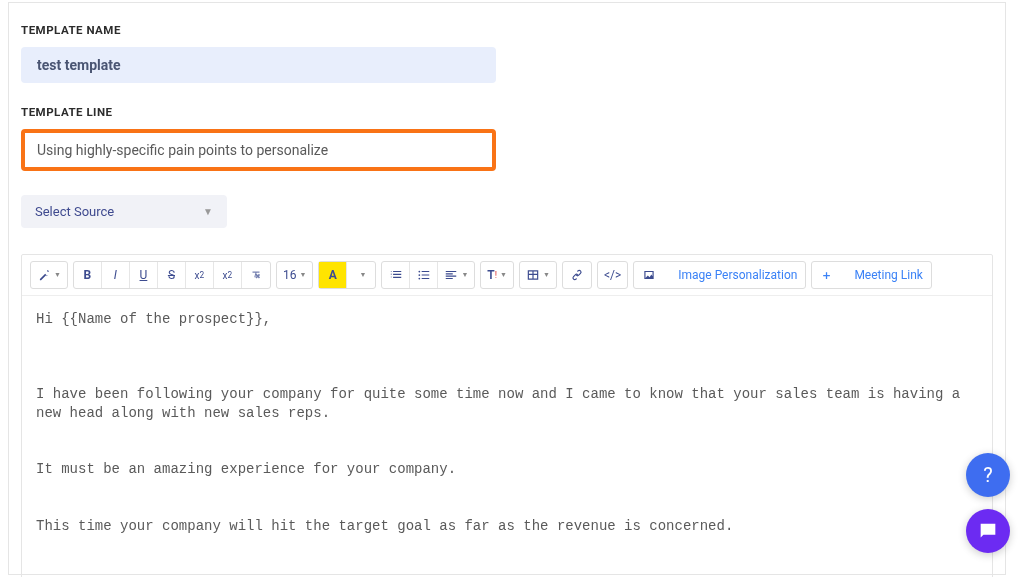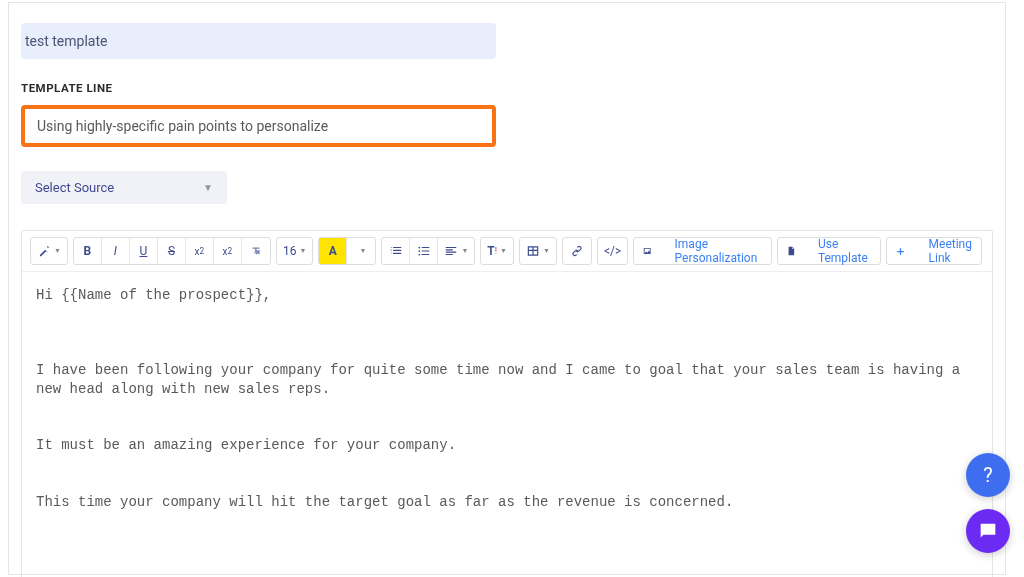--- a/index.html
+++ b/index.html
@@ -22,25 +22,26 @@
   .field-label {
     font-weight: 700;
     font-size: 11.5px;
     letter-spacing: 0.5px;
     margin-bottom: 10px;
     color: #2c2c2c;
   }
   .template-name-box {
     background: #e8eefc;
     color: #4a5573;
-    padding: 10px 4px;
+    padding: 10px 16px;
     border-radius: 4px;
     width: 475px;
     font-size: 14px;
     margin-bottom: 22px;
+    font-weight: bold;
   }
   .subject-input-wrap {
     width: 475px;
     margin-bottom: 24px;
   }
   .subject-input {
     width: 100%;
     padding: 9px 12px;
     border: 4px solid #f97316;
     border-radius: 4px;
@@ -124,20 +125,21 @@
   }
   .fab.help { background: #3e6df0; bottom: 80px; }
   .fab.chat { background: #6c2bf2; bottom: 24px; }
   s.tb-strike { text-decoration: line-through; }
 </style>
 </head>
 <body>
 
 <div class="container">
 
+  <div class="field-label">TEMPLATE NAME</div>
   <div class="template-name-box">test template</div>
 
   <div class="field-label">TEMPLATE LINE</div>
   <div class="subject-input-wrap">
     <input class="subject-input" value="Using highly-specific pain points to personalize" style="">
   </div>
 
   <div class="macro-select">
     <span class="macro-select-text">Select Source</span>
     <span class="chev">▼</span>
@@ -230,38 +232,30 @@
       <div class="tb-group">
         <span class="tb-btn wide">
           <svg viewBox="0 0 24 24">
               <path d="M4 5h16v14H4V5zm2 2v10l4-4 3 3 3-5 2 3V7H6z"></path>
             </svg>
           <span>Image Personalization</span>
         </span>
       </div>
       <div class="tb-group">
         <span class="tb-btn wide">
-          <svg viewBox="0 0 24 24">
-              <path d="M6 2h9l4 4v16H6V2zm8 1v4h4l-4-4z"></path>
-            </svg>
-          <span>Use Template</span>
-        </span>
-      </div>
-      <div class="tb-group">
-        <span class="tb-btn wide">
           <span style="font-weight:700">＋</span>
           <span>Meeting Link</span>
         </span>
       </div>
     </div>
 
     <div class="editor-body">
       <div class="para"><span class="line">Hi {{Name of the prospect}},</span></div>
       <div class="para">
-        <span class="line">I have been following your company for quite some time now and I came to goal that your sales team is having a new head along with new sales reps.</span>
+        <span class="line">I have been following your company for quite some time now and I came to know that your sales team is having a new head along with new sales reps.</span>
         <span class="line">It must be an amazing experience for your company.</span>
         <span class="line">This time your company will hit the target goal as far as the revenue is concerned.</span>
       </div>
 
     </div>
   </div>
 </div>
 
 <div class="fab help">
   <span>?</span>

